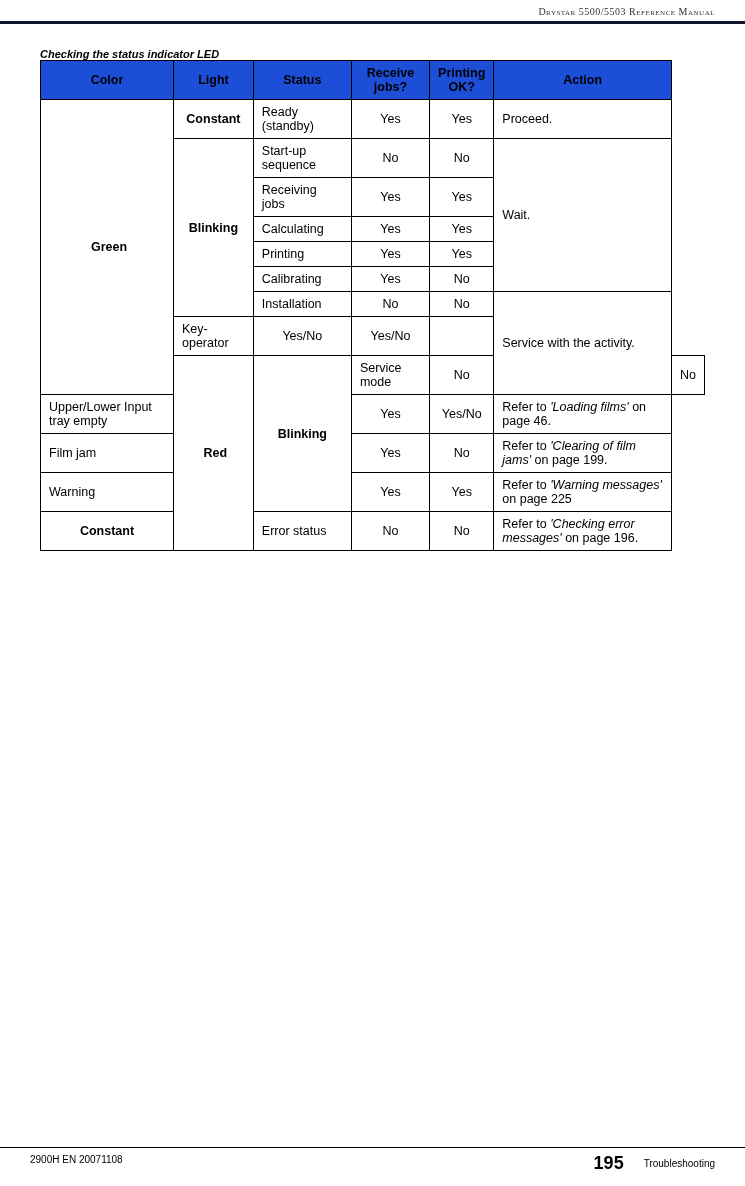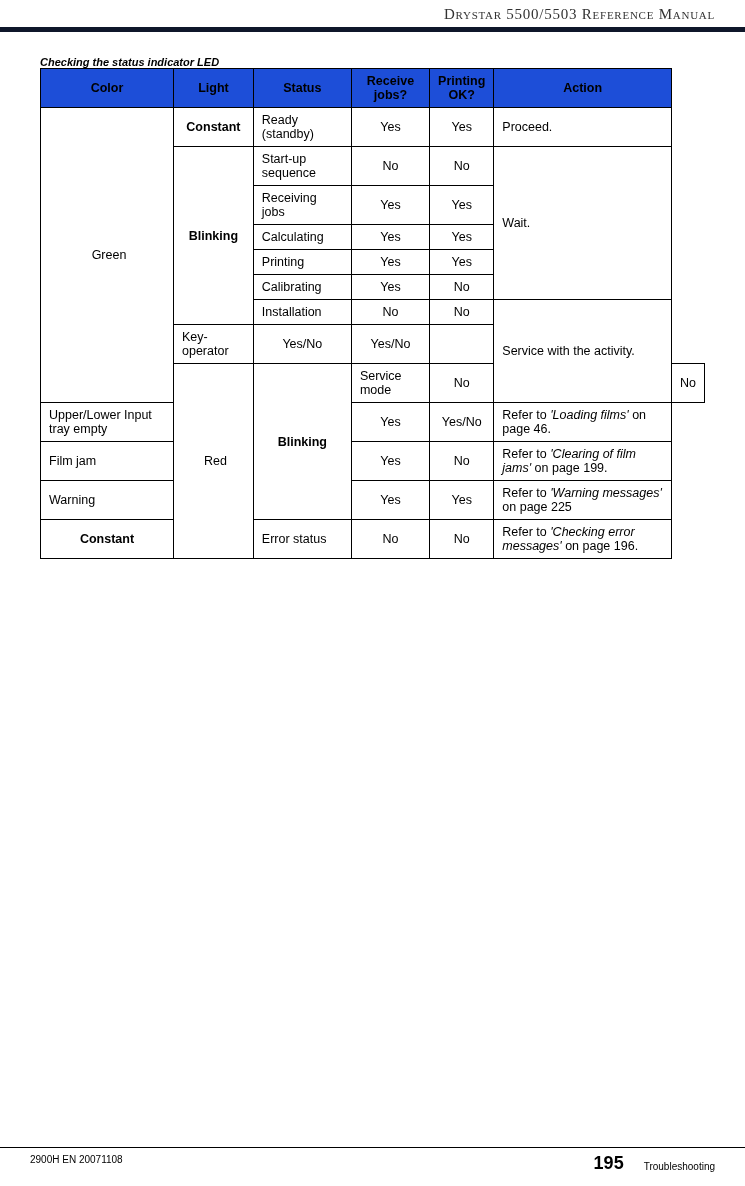--- a/index.html
+++ b/index.html
@@ -8,24 +8,24 @@
       font-size: 13px;
       background: #fff;
       color: #000;
       width: 745px;
       min-height: 1186px;
       padding: 0;
       position: relative;
     }
     .page-header {
       text-align: right;
-      font-size: 15px;
+      font-size: 10px;
       font-variant: small-caps;
       letter-spacing: 0.05em;
-      border-bottom: 5px solid #0f172a;
+      border-bottom: 3px solid #0f172a;
       padding: 6px 30px 4px 30px;
       color: #333;
     }
     .page-content {
       padding: 24px 40px 60px 40px;
     }
     .section-title {
       font-style: italic;
       font-size: 11px;
       font-weight: bold;
@@ -50,21 +50,21 @@
       text-align: center;
     }
     th {
       font-weight: bold;
       background: #1d4ed8;
     }
     td.left-align {
       text-align: left;
     }
     td.color-cell {
-      font-weight: normal;
+      font-weight: bold;
       padding-left: 12px;
     }
     td.light-cell {
       font-weight: bold;
     }
     .action-link {
       color: #000000;
       font-style: italic;
     }
     .page-footer {
@@ -74,21 +74,21 @@
       right: 0;
       border-top: 1px solid #000;
       display: flex;
       justify-content: space-between;
       padding: 6px 30px;
       font-size: 10px;
       font-family: Arial, sans-serif;
     }
     .page-number-block {
       display: flex;
-      align-items: flex-end;
+      align-items: center;
       gap: 20px;
     }
     .page-num {
       font-size: 18px;
       font-weight: bold;
       line-height: 1;
     }
   </style>
 </head>
 <body>

